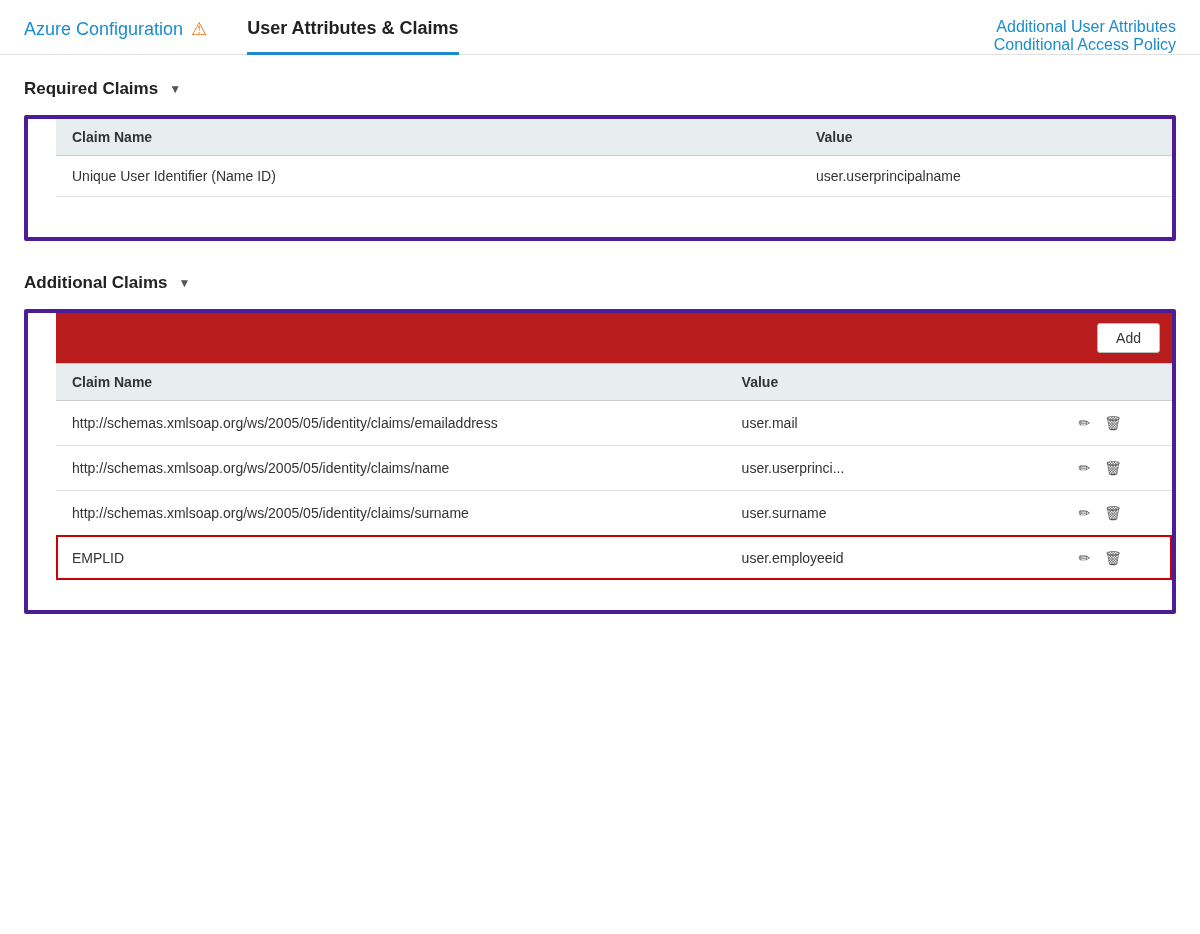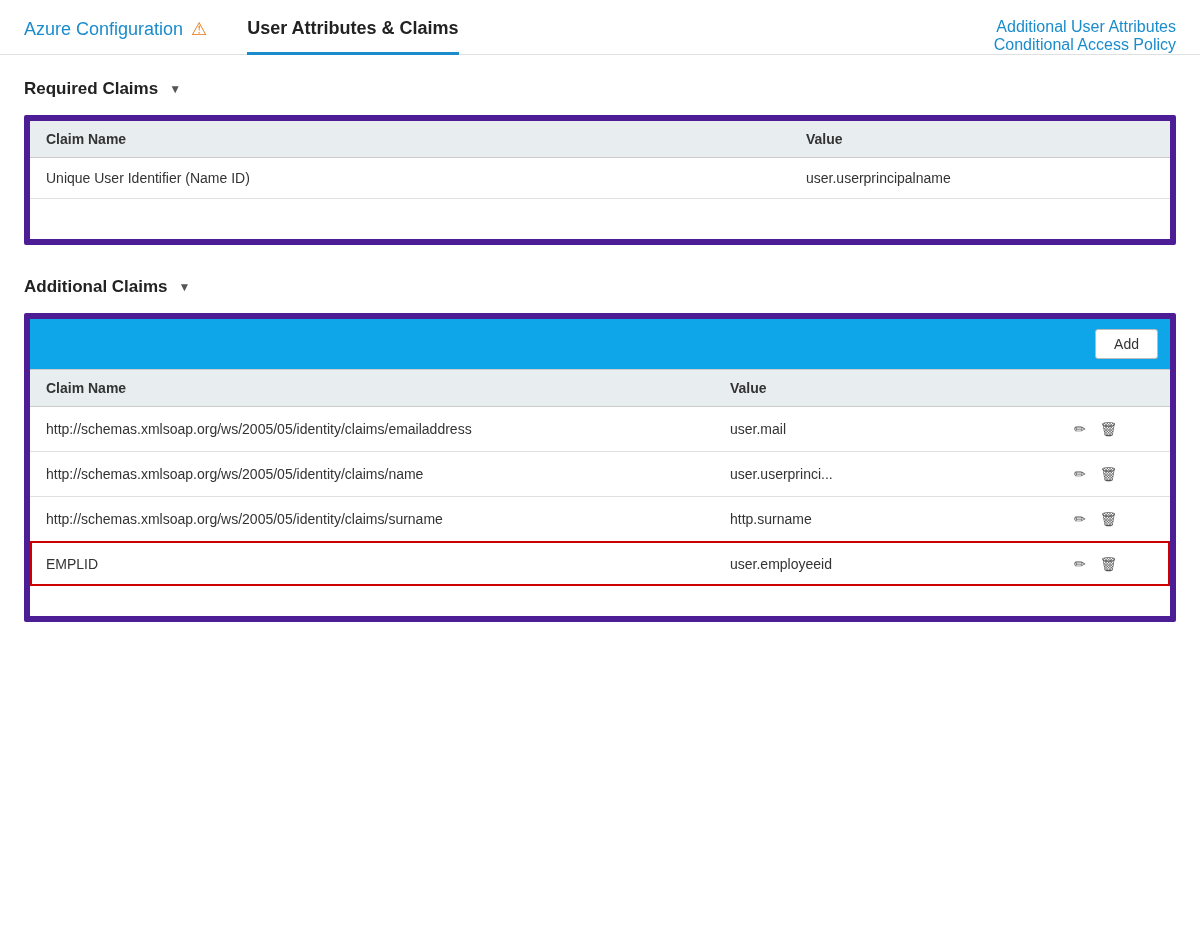--- a/index.html
+++ b/index.html
@@ -74,30 +74,31 @@
       margin-bottom: 16px;
       cursor: pointer;
     }
     .chevron {
       font-size: 12px;
       color: #555;
     }
 
     
     .table-wrapper {
-      border: 6px solid #4c1d95;
+      border: 4px solid #4c1d95;
       border-radius: 2px;
       margin-bottom: 32px;
       overflow: hidden;
+      padding-left: 28px;
     }
     .table-toolbar {
       display: flex;
       justify-content: flex-end;
       padding: 10px 12px;
-      background: #0ea5e9;
+      background: #b91c1c;
       border-bottom: 1px solid #ccc;
     }
     .add-btn {
       padding: 6px 18px;
       background: #fff;
       border: 1px solid #bbb;
       border-radius: 3px;
       font-size: 14px;
       cursor: pointer;
       color: #333;
@@ -228,21 +229,21 @@
           <td>
             <div class="actions-cell">
               <button class="icon-btn" title="Edit">✏</button>
               <button class="icon-btn" title="Delete">🗑</button>
             </div>
           </td>
         </tr>
 
         <tr>
           <td>http://schemas.xmlsoap.org/ws/2005/05/identity/claims/surname</td>
-          <td>http.surname</td>
+          <td>user.surname</td>
           <td>
             <div class="actions-cell">
               <button class="icon-btn" title="Edit">✏</button>
               <button class="icon-btn" title="Delete">🗑</button>
             </div>
           </td>
         </tr>
 
         <tr style="outline: 2.5px solid #cc0000; outline-offset: -2px; position: relative;">
           <td style="border-bottom: none;">EMPLID</td>

